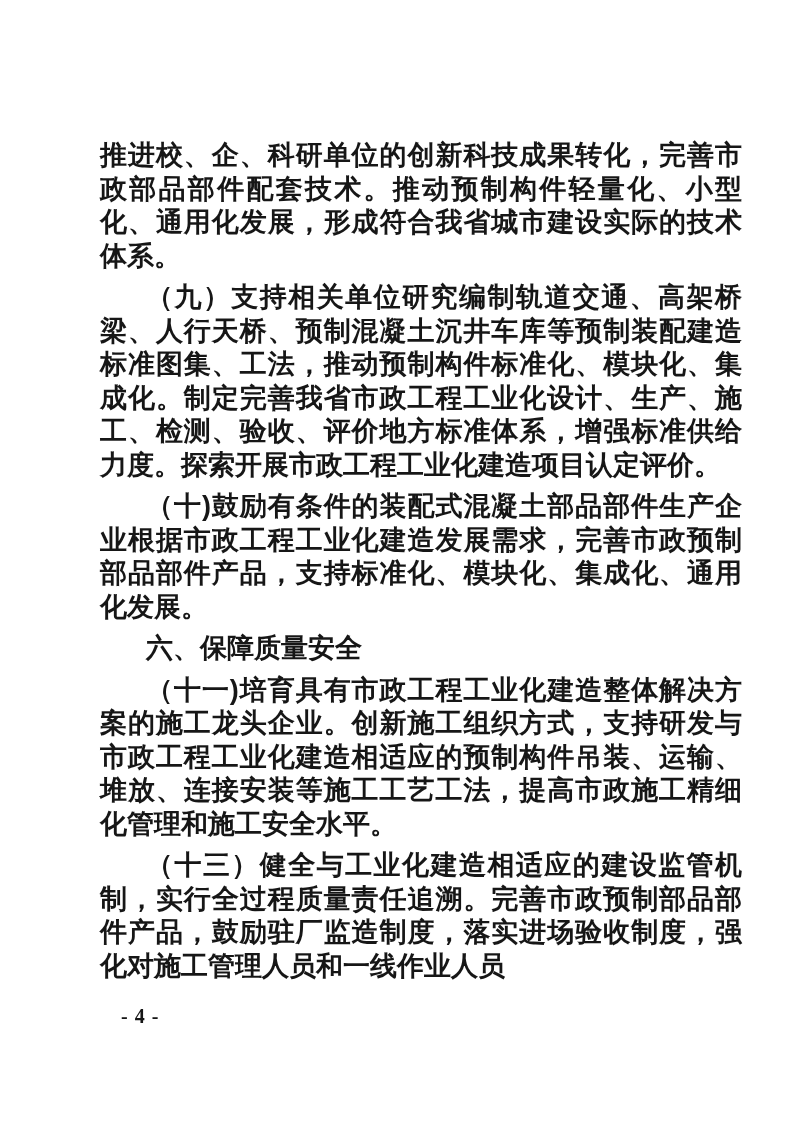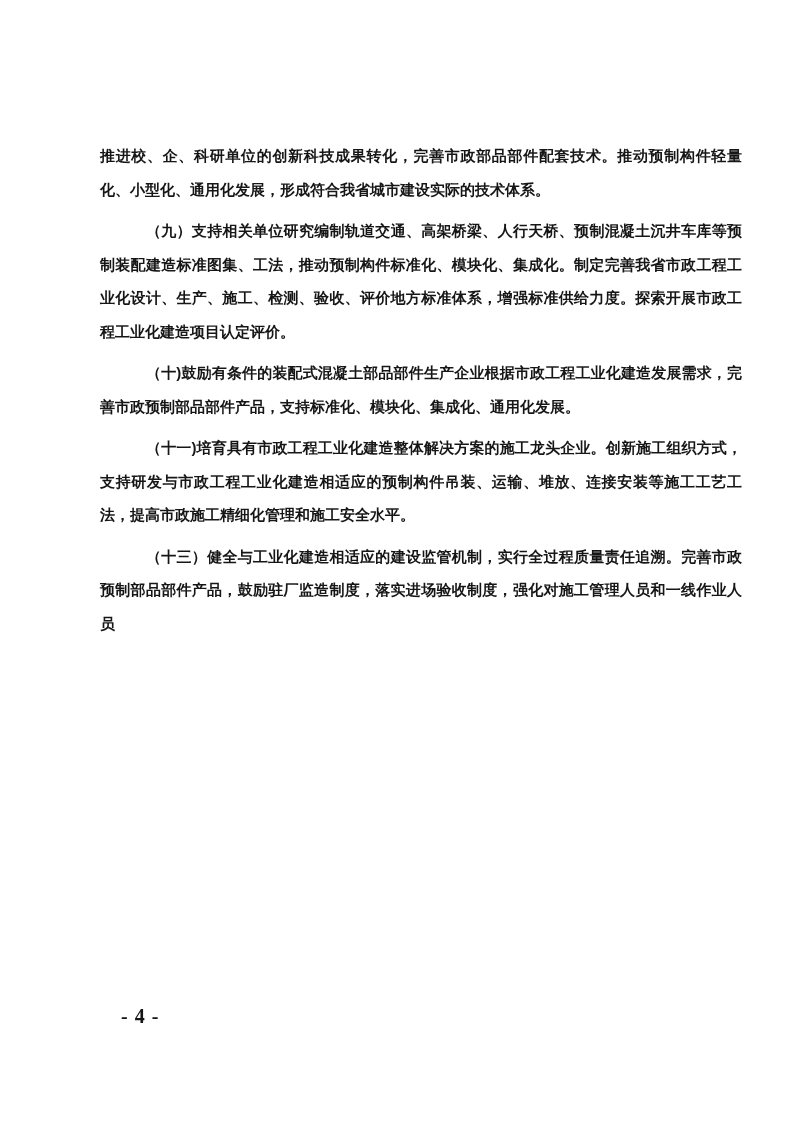--- a/index.html
+++ b/index.html
@@ -18,21 +18,21 @@
     position: absolute;
     left: 100px;
     top: 139px;
     width: 642px;
   }
   .text-block p {
     margin: 0;
     padding: 0;
     font-family: "Liberation Sans", sans-serif;
     font-weight: 700;
-    font-size: 15px;
+    font-size: 27px;
     line-height: 33.5px;
     color: #161616;
     text-align: justify;
     text-justify: inter-ideograph;
     word-break: break-all;
     overflow-wrap: anywhere;
   }
   .text-block p.indent {
     text-indent: 46px;
     margin-top: 8px;
@@ -51,18 +51,19 @@
   }
 </style>
 </head>
 <body>
 
 <div class="page">
   <div class="text-block">
     <p>推进校、企、科研单位的创新科技成果转化，完善市政部品部件配套技术。推动预制构件轻量化、小型化、通用化发展，形成符合我省城市建设实际的技术体系。</p>
     <p class="indent">（九）支持相关单位研究编制轨道交通、高架桥梁、人行天桥、预制混凝土沉井车库等预制装配建造标准图集、工法，推动预制构件标准化、模块化、集成化。制定完善我省市政工程工业化设计、生产、施工、检测、验收、评价地方标准体系，增强标准供给力度。探索开展市政工程工业化建造项目认定评价。</p>
     <p class="indent">（十)鼓励有条件的装配式混凝土部品部件生产企业根据市政工程工业化建造发展需求，完善市政预制部品部件产品，支持标准化、模块化、集成化、通用化发展。</p>
+    <p class="indent">六、保障质量安全</p>
     <p class="indent">（十一)培育具有市政工程工业化建造整体解决方案的施工龙头企业。创新施工组织方式，支持研发与市政工程工业化建造相适应的预制构件吊装、运输、堆放、连接安装等施工工艺工法，提高市政施工精细化管理和施工安全水平。</p>
     <p class="indent">（十三）健全与工业化建造相适应的建设监管机制，实行全过程质量责任追溯。完善市政预制部品部件产品，鼓励驻厂监造制度，落实进场验收制度，强化对施工管理人员和一线作业人员</p>
   </div>
 
   <div class="page-footer">- 4 -</div>
 </div>
 
 </body></html>

